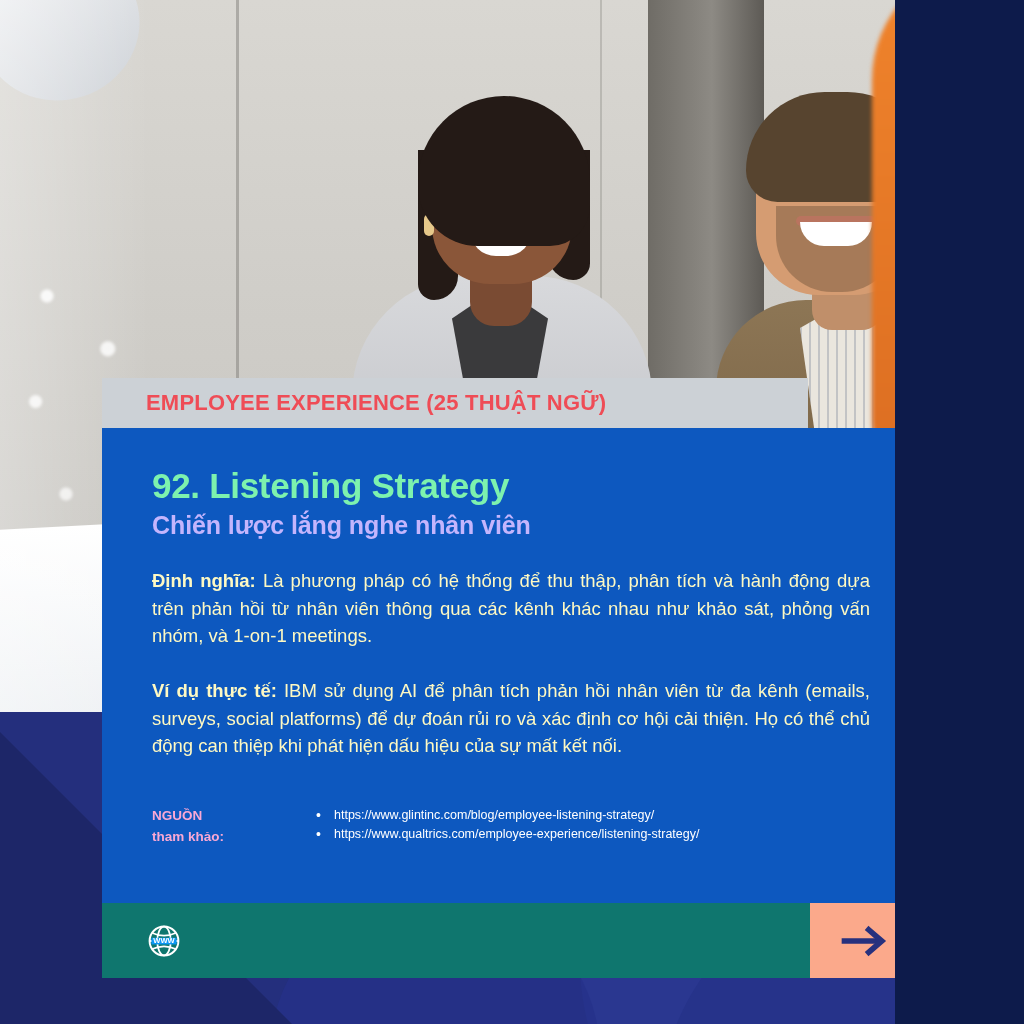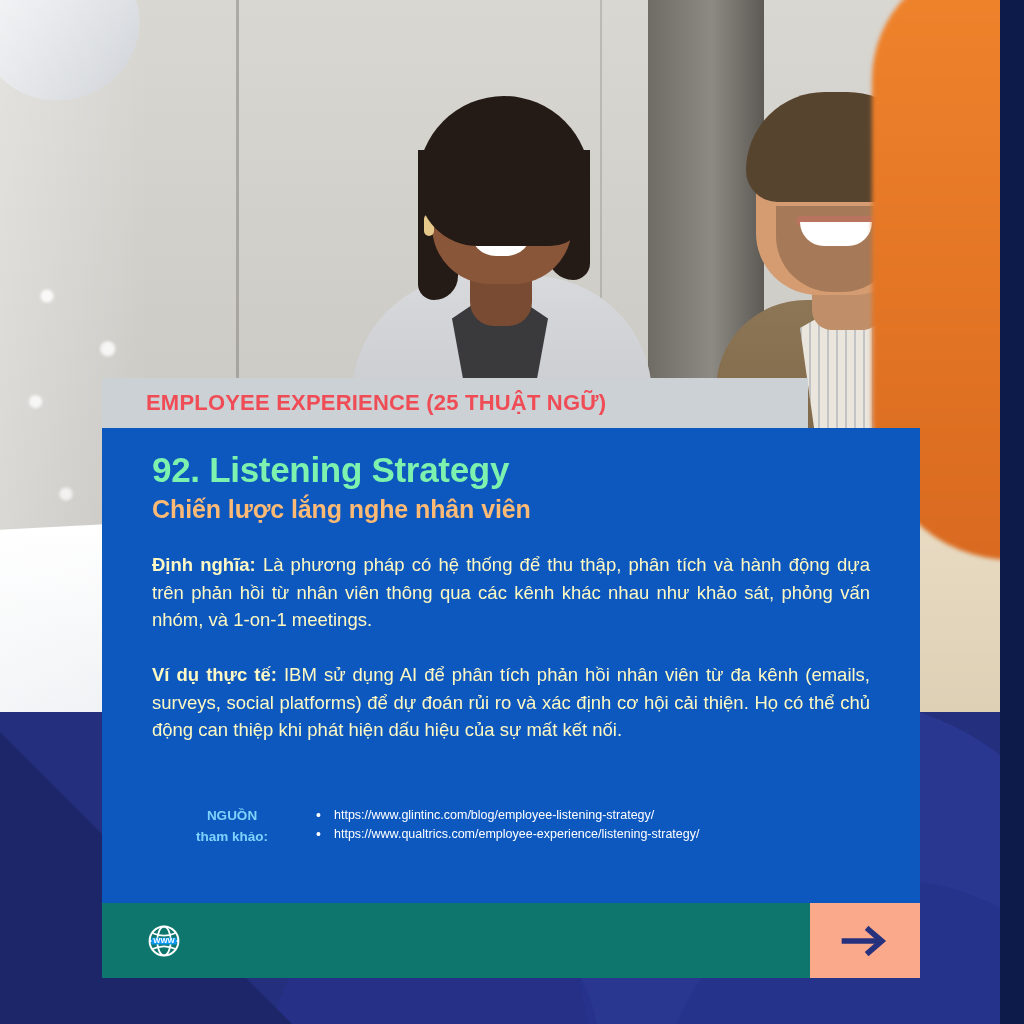--- a/index.html
+++ b/index.html
@@ -1,18 +1,18 @@
 <!DOCTYPE html>
 <html><head>
 <meta charset="utf-8">
 <style>
   html,body{margin:0;padding:0;background:#0d1b4b;}
   *{box-sizing:border-box;}
   .stage{
-    position:relative;width:1000px;height:1024px;overflow:hidden;
+    position:relative;width:895px;height:1024px;overflow:hidden;
     font-family:"Liberation Sans", sans-serif;
     background:#23307a;
   }
 
   
   .bg-navy{position:absolute;left:0;top:0;width:1024px;height:1024px;background:#242f7d;}
   .bg-navy-diag{
     position:absolute;left:-60px;top:672px;width:520px;height:520px;
     background:#1d2668;
     transform:rotate(45deg);transform-origin:0 0;
@@ -110,31 +110,31 @@
   }
   .eyebrow-text{
     margin-left:44px;color:#ef4c56;font-size:22px;font-weight:bold;letter-spacing:.2px;
     font-family:"Liberation Sans", sans-serif;
   }
 
   
   .card{
     position:absolute;left:102px;top:428px;width:818px;height:475px;background:#0d58bf;
   }
-  .card-inner{padding:24px 50px 0 50px;}
+  .card-inner{padding:40px 50px 0 50px;}
   .title-en{color:#7df2ae;font-size:35px;font-weight:bold;line-height:1.05;letter-spacing:-.3px;}
-  .title-vi{color:#fdba74;font-size:25px;font-weight:bold;line-height:1.3;margin-top:4px;letter-spacing:-.1px;}
+  .title-vi{color:#c4b5fd;font-size:25px;font-weight:bold;line-height:1.3;margin-top:4px;letter-spacing:-.1px;}
 
   .para{color:#fef9c3;font-size:18.5px;line-height:1.48;text-align:justify;margin-top:26px;}
   .para.second{margin-top:28px;}
   .para b{font-weight:bold;}
 
   
   .source{position:absolute;left:152px;top:806px;display:flex;align-items:flex-start;}
-  .source-label{color:#7dd3fc;font-size:13.5px;font-weight:bold;line-height:1.55;width:160px;text-align:center;}
+  .source-label{color:#f9a8d4;font-size:13.5px;font-weight:bold;line-height:1.55;width:160px;}
   .source-list{margin:0;padding:0;list-style:none;color:#fff;font-size:12.5px;line-height:1.5;}
   .source-list li{position:relative;padding-left:22px;}
   .source-list li::before{content:"•";position:absolute;left:4px;top:-1px;font-size:14px;}
 
   
   .footer{
     position:absolute;left:102px;top:903px;width:818px;height:75px;background:#0f766e;
     display:flex;align-items:center;
   }
   .globe{margin-left:44px;width:36px;height:36px;flex:0 0 36px;}

